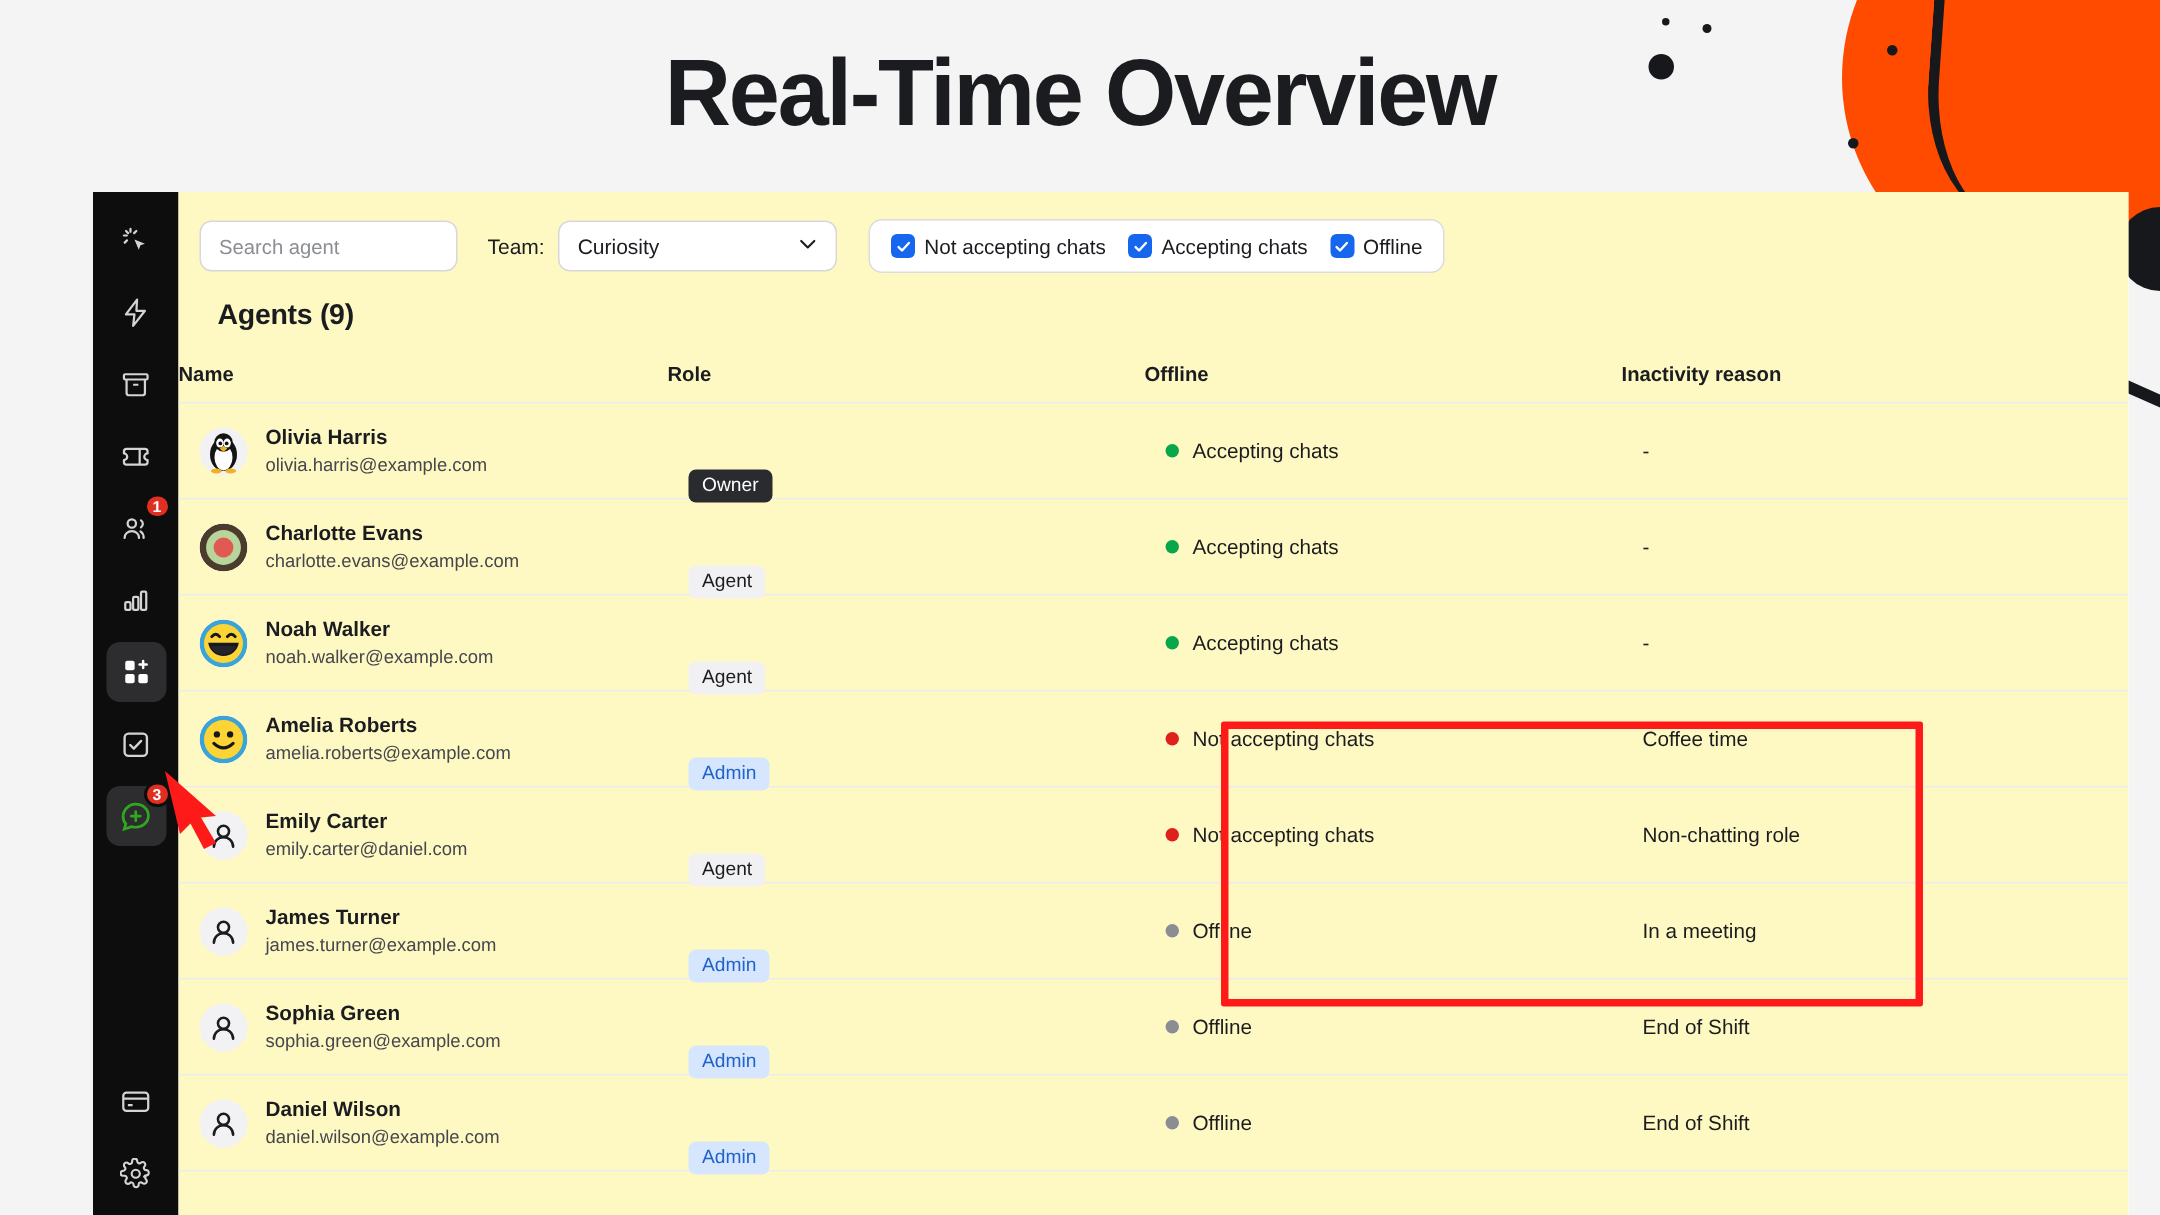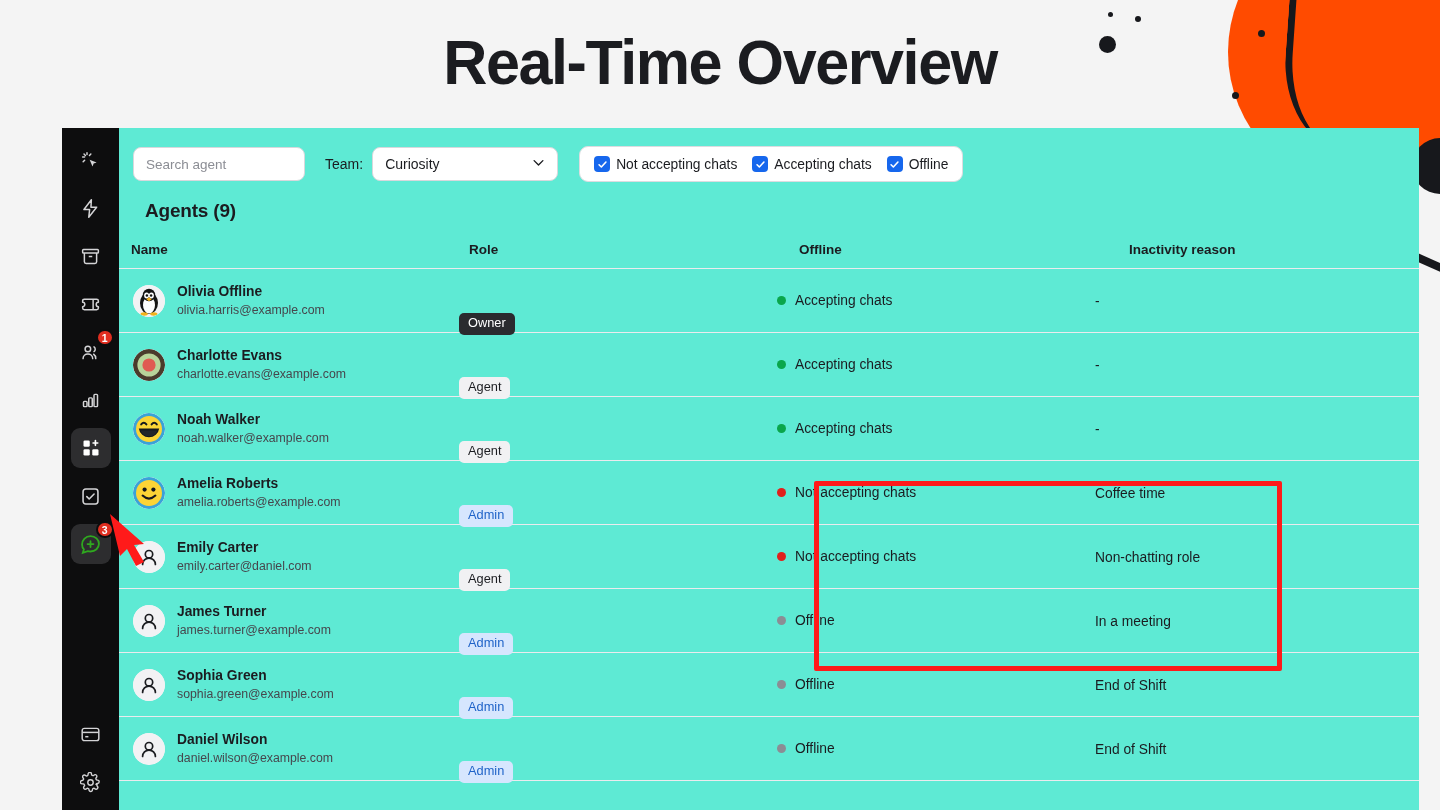--- a/index.html
+++ b/index.html
@@ -100,21 +100,21 @@
     border: 2px solid #0d0d0e;
   }
   .sidebar-spacer { flex: 1 1 auto; }
   .sidebar-bottom { padding-bottom: 4px; display: flex; flex-direction: column; align-items: center; }
 
   
   .red-arrow { position: absolute; left: 100px; top: 500px; width: 80px; height: 80px; pointer-events: none; }
 
   
   .main {
-    flex: 1 1 auto; background: #5eead4;
+    flex: 1 1 auto; background: #fef9c3;
     padding: 0 0 0 0;
     position: relative;
     overflow: hidden;
   }
   .toolbar {
     display: flex; align-items: center;
     padding: 14px 0 0 14px;
     gap: 0;
     height: 58px;
   }
@@ -161,23 +161,23 @@
   .section-title {
     padding: 14px 0 0 26px;
     font-size: 19px; font-weight: 700; color: #1b1c20;
     letter-spacing: -0.2px;
   }
 
   
   .tbl { width: 100%; margin-top: 20px; }
   .tbl-head {
     display: flex; align-items: center;
-    padding: 0 0 11px 12px;
+    padding: 0 0 11px 0;
     border-bottom: 1px solid #ebebee;
-    font-size: 13.5px; font-weight: 700; color: #1b1c20; gap: 12px;
+    font-size: 13.5px; font-weight: 700; color: #1b1c20;
   }
   .col-name   { width: 326px; flex: 0 0 326px; }
   .col-role   { width: 318px; flex: 0 0 318px; }
   .col-status { width: 318px; flex: 0 0 318px; }
   .col-reason { flex: 1 1 auto; }
 
   .tbl-row {
     display: flex; align-items: center;
     padding-left: 14px;
     height: 64px;
@@ -397,21 +397,21 @@
                       <ellipse cx="13.6" cy="10.4" rx="2.5" ry="3" fill="#fff"></ellipse>
                       <ellipse cx="18.4" cy="10.4" rx="2.5" ry="3" fill="#fff"></ellipse>
                       <circle cx="13.9" cy="10.6" r="1.25" fill="#141414"></circle>
                       <circle cx="18.1" cy="10.6" r="1.25" fill="#141414"></circle>
                       <path d="M16 12.2 l2.6 2 -2.6 2 -2.6-2z" fill="#f2b21b"></path>
                       <ellipse cx="11.2" cy="29" rx="3.6" ry="1.7" fill="#f2b21b"></ellipse>
                       <ellipse cx="20.8" cy="29" rx="3.6" ry="1.7" fill="#f2b21b"></ellipse>
                     </svg>
                   </span>
                   <span>
-                    <div class="agent-name">Olivia Offline</div>
+                    <div class="agent-name">Olivia Harris</div>
                     <div class="agent-email">olivia.harris@example.com</div>
                   </span>
                 </div>
               </div>
               <div class="col-role"><span class="badge-role role-owner">Owner</span></div>
               <div class="col-status">
                 <span class="status-cell">
                   <span class="status-dot" style="background:#0aa64b"></span>
                   <span class="status-text">Accepting chats</span>
                 </span>

